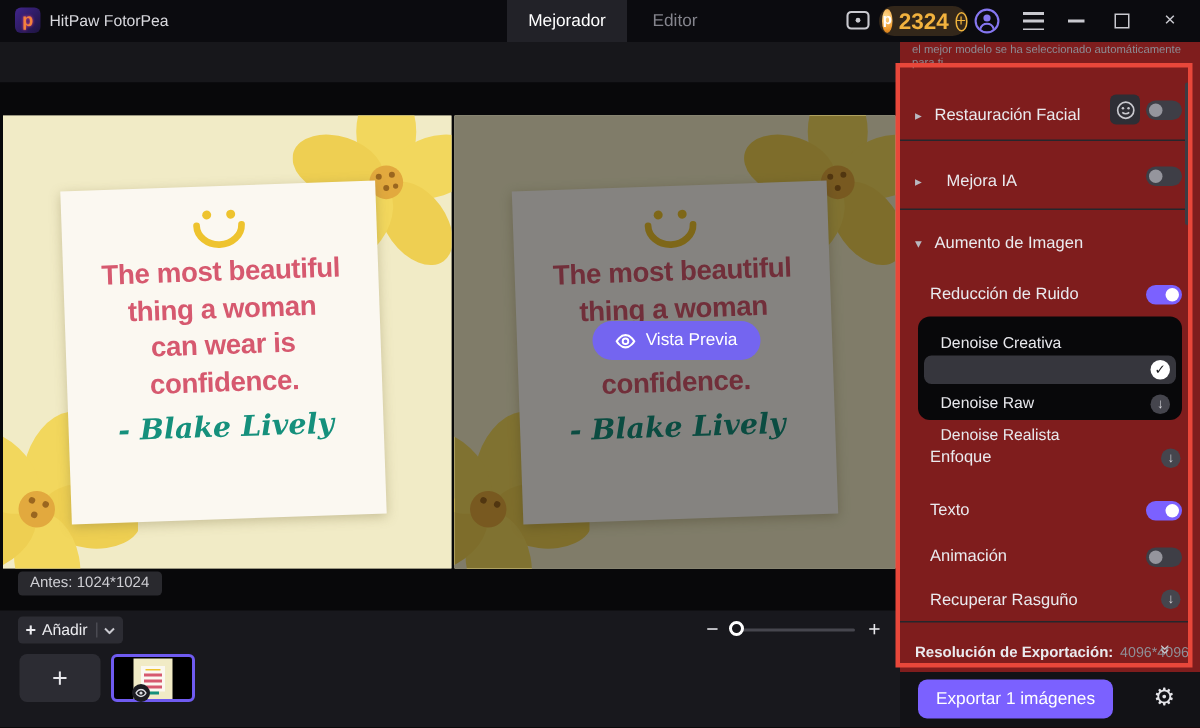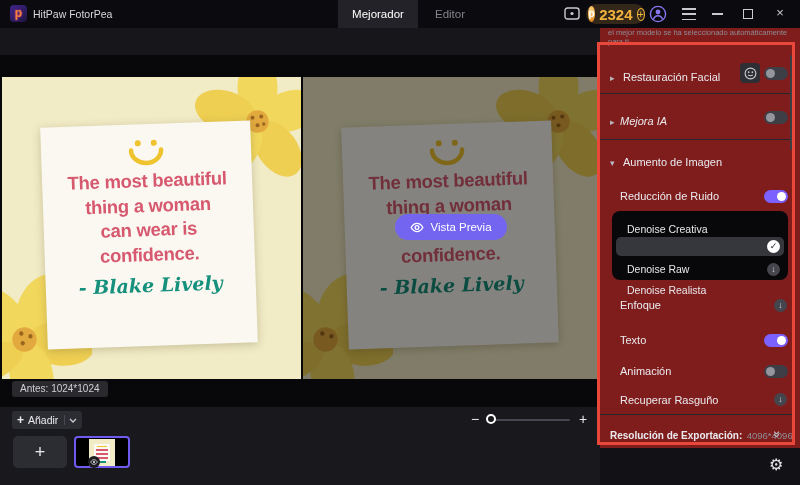--- a/index.html
+++ b/index.html
@@ -327,21 +327,21 @@
           <path d="M4.5 8.5a3.2 2.6 0 0 0 5 0" fill="none" stroke="#c9c9cf" stroke-width="1.1"></path>
         </svg>
     </div>
     <div class="abs toggle" style="left:164px;top:39px;">
         <span class="knob"></span>
       </div>
     <div class="abs divider" style="top:65px;"></div>
 
     <div class="abs" style="left:10px;top:83px;">
       <span class="arrow">▸</span>
-      <span class="prow-label" style="margin-left:1px;font-style:italic;">Mejora IA</span>
+      <span class="prow-label" style="margin-left:12px;">Mejora IA</span>
     </div>
     <div class="abs toggle" style="left:164px;top:83px;">
         <span class="knob"></span>
       </div>
     <div class="abs divider" style="top:111px;"></div>
 
     <div class="abs" style="left:10px;top:124px;">
       <span class="arrow">▾</span>
       <span class="prow-label" style="margin-left:4px;margin-top:24px;">Aumento de Imagen</span>
     </div>
@@ -383,18 +383,19 @@
       <span class="res-value">4096*4096</span>
     </div>
     <div class="abs" style="left:174px;top:396px;">
       <span class="dbl-chevron">»</span>
     </div>
 
     <div class="abs scroll-thumb"></div>
   </div>
 
   <div class="abs export-bar">
+    <div class="abs export-btn">Exportar 1 imágenes</div>
     <div class="abs gear">⚙</div>
   </div>
 
   <div class="abs annotation"></div>
 
 </div>
 
 </body></html>

